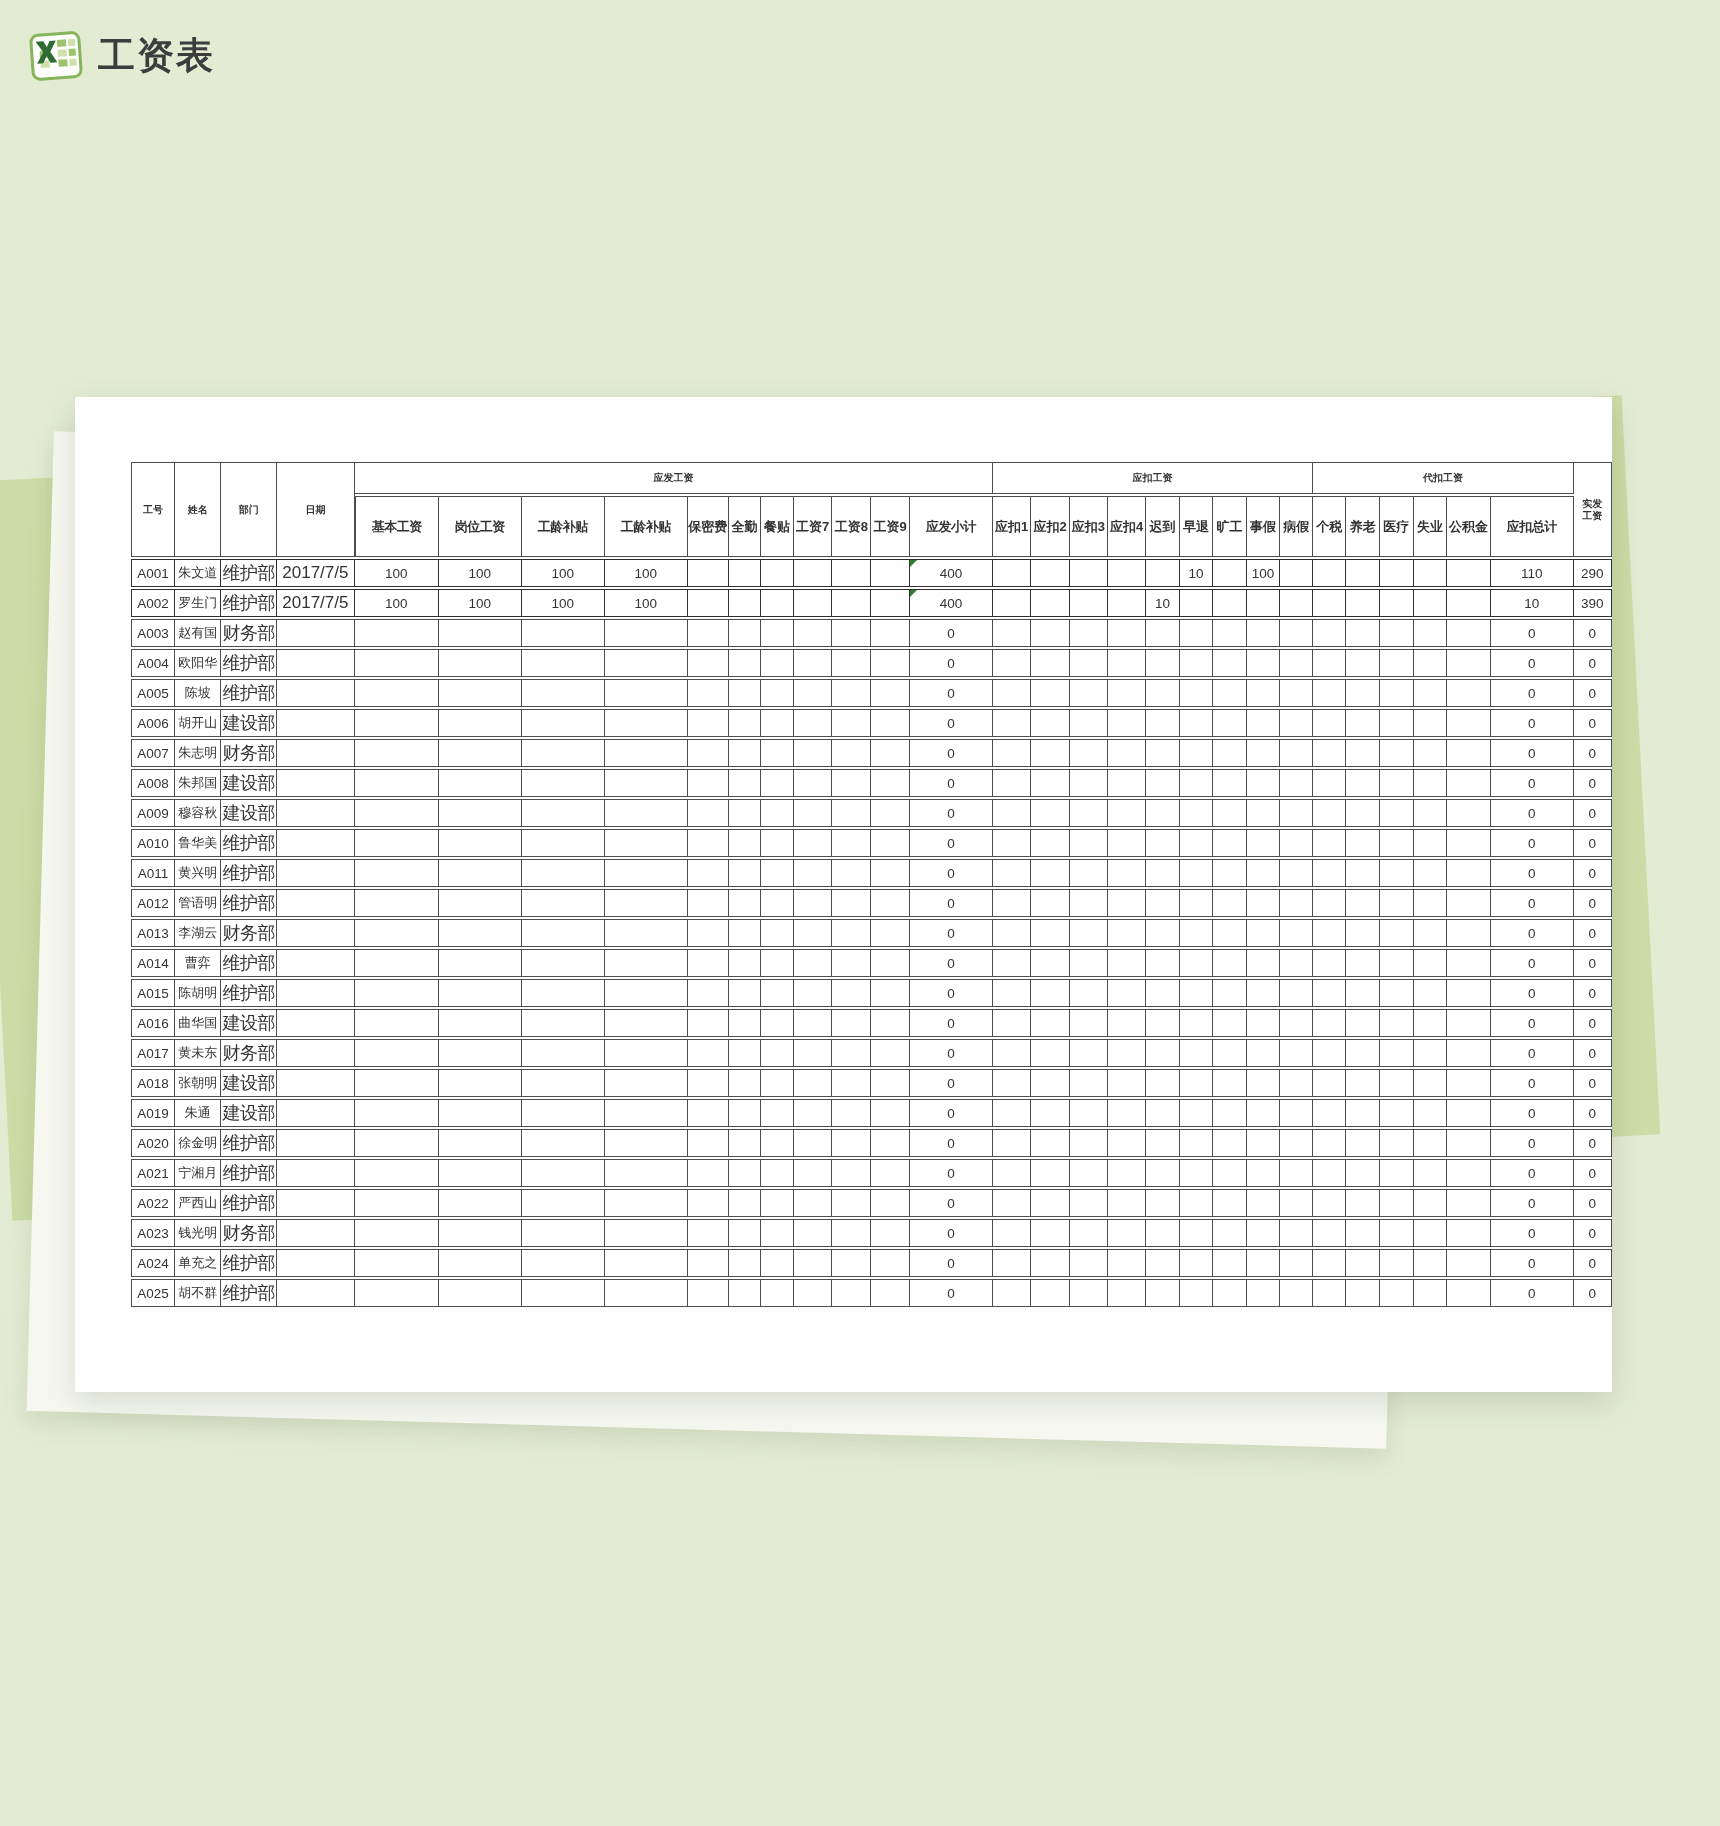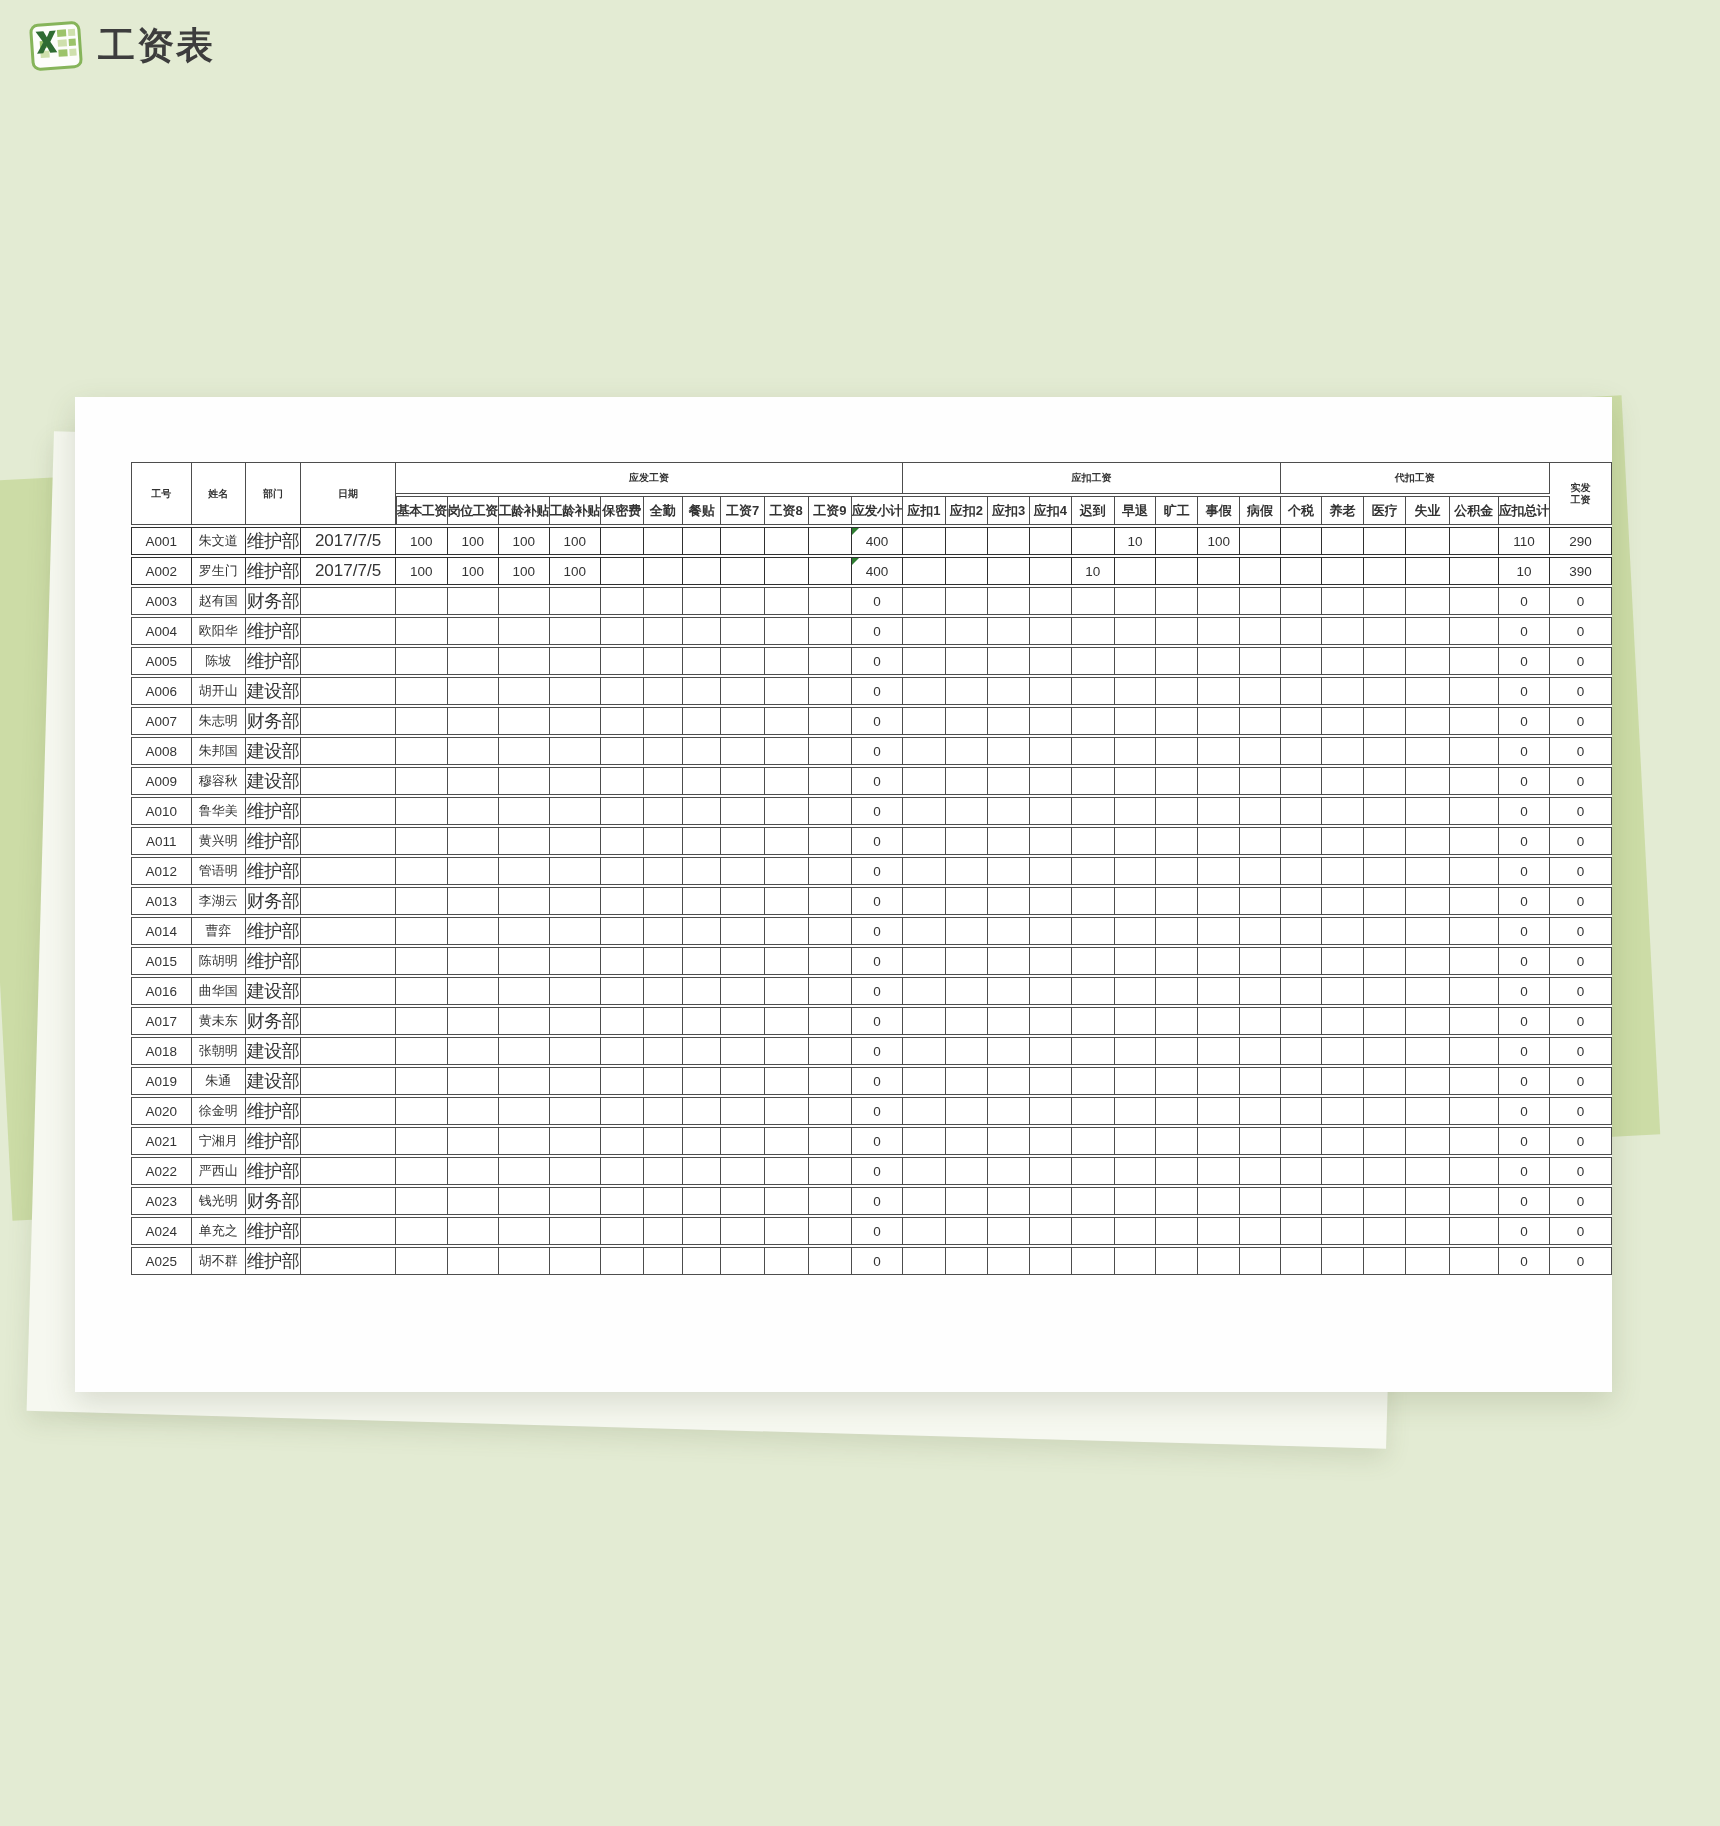--- a/index.html
+++ b/index.html
@@ -2,21 +2,21 @@
 <html><head>
 <meta charset="utf-8">
 <style>
   html,body{margin:0;padding:0;}
   body{
     width:1720px;height:1826px;position:relative;overflow:hidden;
     background:#e3ebd3;
     font-family:"Liberation Sans","DejaVu Sans",sans-serif;
     color:#3a3a3a;
   }
-  .page-header{position:absolute;left:28px;top:18px;display:flex;align-items:center;gap:14px;}
+  .page-header{position:absolute;left:28px;top:28px;display:flex;align-items:center;gap:14px;}
   .excel-icon{width:56px;height:56px;}
   h1.page-title{margin:0;font-size:37px;font-weight:bold;color:#3d3d3d;letter-spacing:2px;}
 
   .sheet-back-green{
     position:absolute;left:-8px;top:438px;width:1650px;height:740px;
     background:#ccdca6;transform:rotate(-3deg);
   }
   .sheet-back-white{
     position:absolute;left:40px;top:450px;width:1360px;height:980px;
     background:#f6f8f0;transform:rotate(1.6deg);
@@ -36,21 +36,21 @@
     border:1px solid #4d4d4d;border-left-width:0;
     padding:0 1px;text-align:center;vertical-align:middle;
     background:#fff;color:#333;overflow:hidden;white-space:nowrap;
   }
   .salary tr>*:first-child{border-left-width:1px;}
   .salary thead th{font-weight:bold;}
   .salary thead tr.grp th{height:30px;font-size:10px;}
   .salary thead tr.sub th{height:27px;font-size:13px;}
   .salary thead th.corner{font-size:15px;}
   .salary thead th.net{font-size:14px;line-height:1.15;white-space:normal;text-align:center;}
-  .salary thead th.t-xs{font-size:9px;font-weight:bold;letter-spacing:-0.5px;padding:0;}
+  .salary thead th.t-xs{font-size:9px;font-weight:bold;letter-spacing:-0.5px;padding:16px;}
   .salary thead th.t-s{font-size:11.5px;padding:0;margin-top:12px;}
   .salary tbody td{height:26px;font-size:13.5px;position:relative;}
   .salary tbody td.c-name{font-size:13px;}
   .salary tbody td.c-dept{font-size:18px;letter-spacing:-0.5px;}
   .salary tbody td.c-date{font-size:17px;}
   .salary tbody tr.strong td{border-color:#2f2f2f;}
   .salary td.tri:before{
     content:"";position:absolute;left:0;top:0;
     border-top:7px solid #2e7d32;border-right:7px solid transparent;
   }

